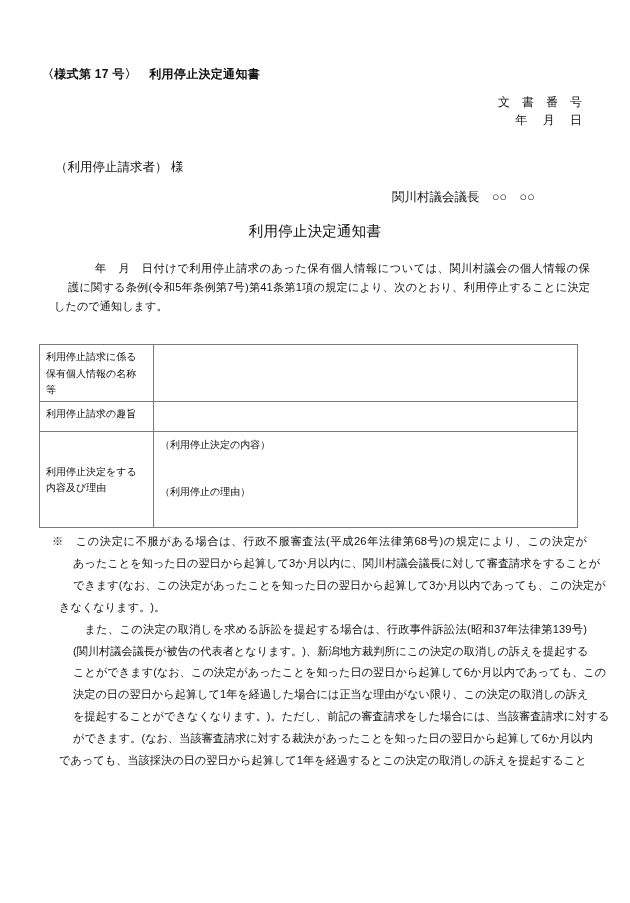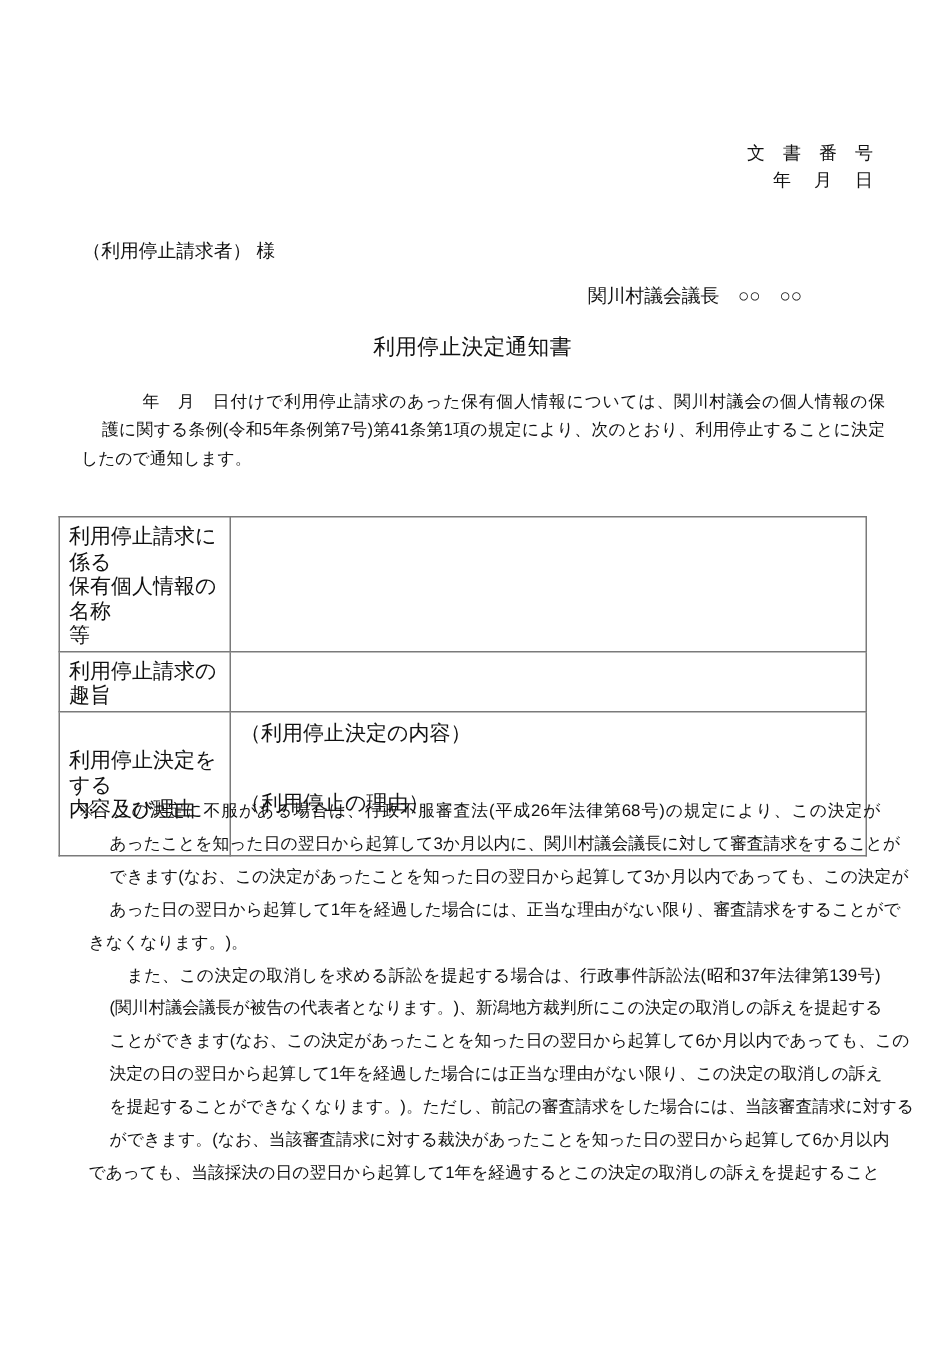--- a/index.html
+++ b/index.html
@@ -19,21 +19,21 @@
   .doc-title{left:0;right:0;top:222px;text-align:center;font-size:14.5px;letter-spacing:0.2px;}
   .body-text{left:42px;top:259px;width:548px;font-size:11.2px;line-height:19.2px;}
   .note{left:47px;top:531px;width:540px;font-size:11.2px;line-height:21.9px;}
   .jline{text-align:justify;text-align-last:justify;white-space:nowrap;padding-left:26px;}
   .eline{text-align:left;text-align-last:auto;white-space:nowrap;margin-left:12px;}
   .pad53{padding-left:53px;}
   .pad5{padding-left:5px;}
   table.form{
     position:absolute;left:39px;top:344px;
     width:539px;border-collapse:collapse;table-layout:fixed;
-    font-size:14px;color:#111111;
+    font-size:10px;color:#111111;
   }
   table.form td{
     border:1px solid #7a7a7a;
     padding:0;
     vertical-align:top;
     overflow:hidden;
   }
   td.c1{width:113px;}
   .cellpad{padding:4px 6px 2px 6px;line-height:16.5px;}
   td.r1{height:50px;}
@@ -41,20 +41,21 @@
   td.r3{height:95px;}
   td.r3.c1{vertical-align:middle;}
   .r3v1{padding:5px 6px 0 6px;line-height:16px;}
   .r3v2{padding:31px 6px 0 6px;line-height:16px;}
 </style>
 </head>
 <body>
 
 <div class="page">
 
+  <div class="abs form-label">〈様式第 17 号〉　利用停止決定通知書</div>
 
   <div class="abs docnum">
     <div>文　書　番　号</div>
     <div>年　 月　 日</div>
   </div>
 
   <div class="abs addressee">（利用停止請求者） 様</div>
 
   <div class="abs sender">関川村議会議長　○○　○○</div>
 
@@ -96,21 +97,20 @@
         <div class="r3v2">（利用停止の理由）</div>
       </td>
     </tr>
   </tbody>
     </table>
 
   <div class="abs note">
     <div class="jline pad5">※　この決定に不服がある場合は、行政不服審査法(平成26年法律第68号)の規定により、この決定が</div>
     <div class="jline">あったことを知った日の翌日から起算して3か月以内に、関川村議会議長に対して審査請求をすることが</div>
     <div class="jline">できます(なお、この決定があったことを知った日の翌日から起算して3か月以内であっても、この決定が</div>
-    <div class="jline">あった日の翌日から起算して1年を経過した場合には、正当な理由がない限り、審査請求をすることがで</div>
     <div class="eline">きなくなります。)。</div>
     <div class="jline">　また、この決定の取消しを求める訴訟を提起する場合は、行政事件訴訟法(昭和37年法律第139号)</div>
     <div class="jline">(関川村議会議長が被告の代表者となります。)、新潟地方裁判所にこの決定の取消しの訴えを提起する</div>
     <div class="jline">ことができます(なお、この決定があったことを知った日の翌日から起算して6か月以内であっても、この</div>
     <div class="jline">決定の日の翌日から起算して1年を経過した場合には正当な理由がない限り、この決定の取消しの訴え</div>
     <div class="jline">を提起することができなくなります。)。ただし、前記の審査請求をした場合には、当該審査請求に対する</div>
     <div class="jline">ができます。(なお、当該審査請求に対する裁決があったことを知った日の翌日から起算して6か月以内</div>
     <div class="eline">であっても、当該採決の日の翌日から起算して1年を経過するとこの決定の取消しの訴えを提起すること</div>
   </div>
 

